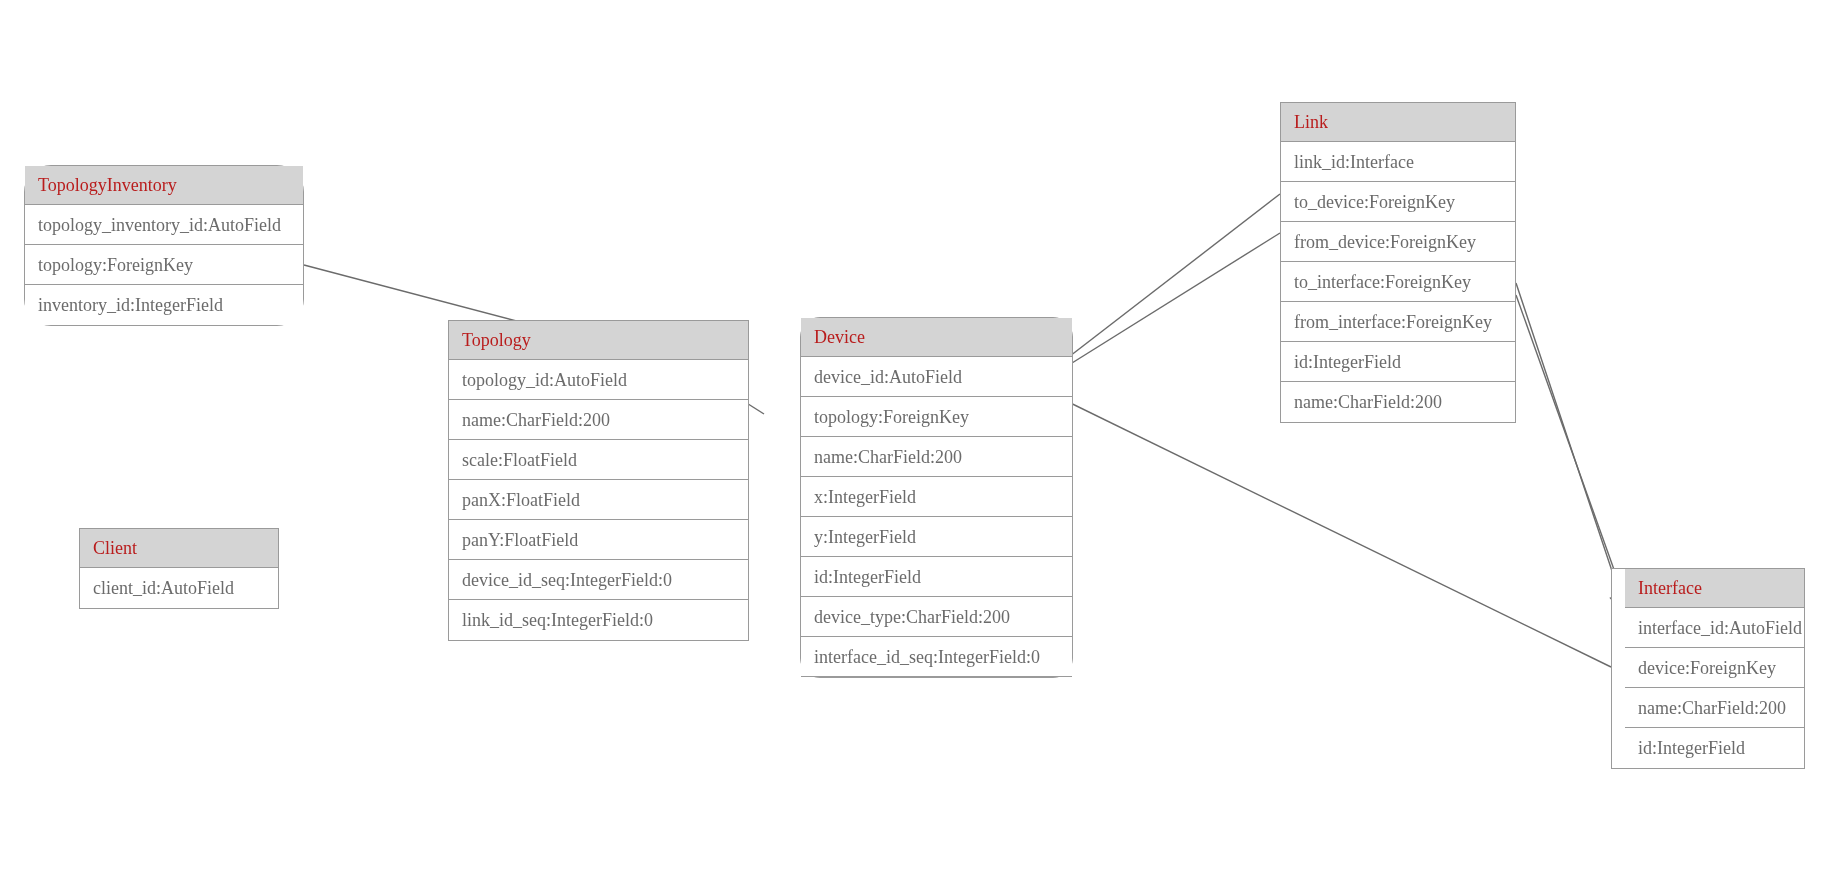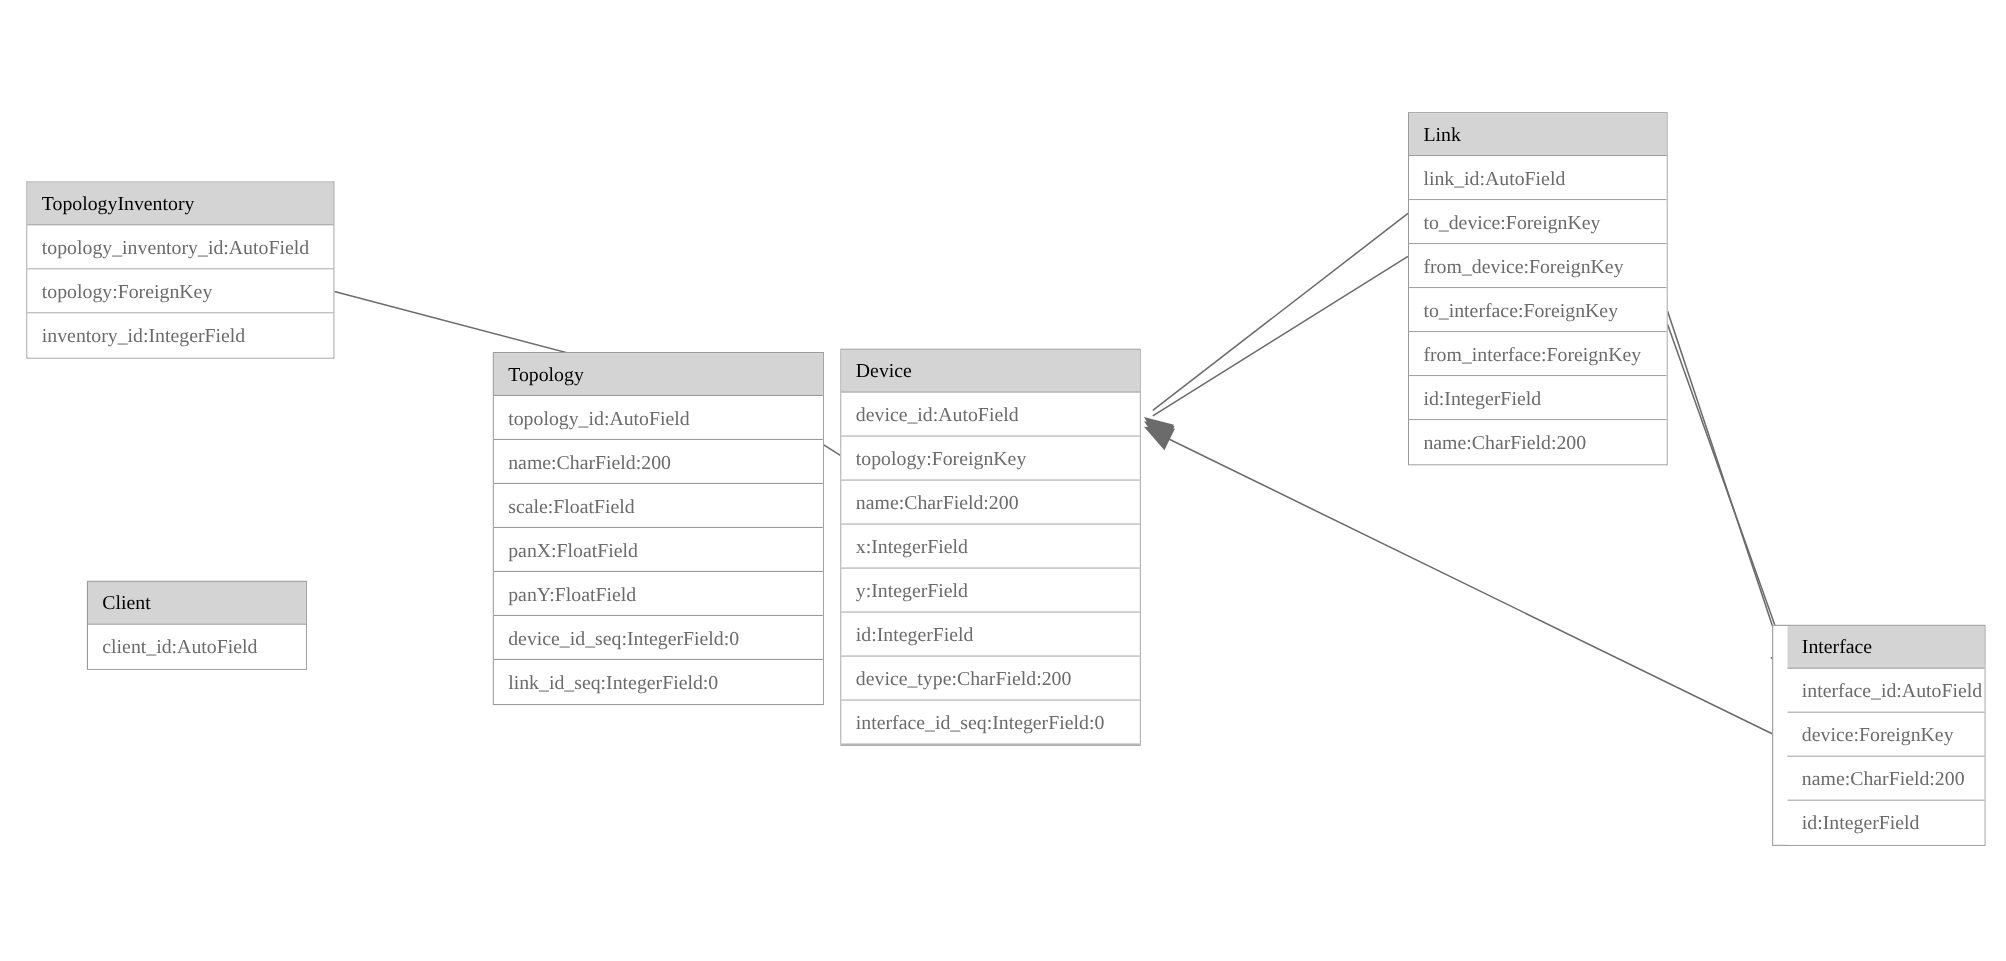--- a/index.html
+++ b/index.html
@@ -30,21 +30,21 @@
     position: absolute;
     box-sizing: border-box;
     border: 1px solid #9a9a9a;
     background: #ffffff;
     z-index: 2;
   }
   .entity-header {
     box-sizing: border-box;
     background: #d4d4d4;
     border-bottom: 1px solid #9a9a9a;
-    color: #000000;
+    color: #b91c1c;
     font-size: 18px;
     line-height: 1;
     display: flex;
     align-items: center;
     padding: 0 12px 0 13px;
     height: 39px;
     white-space: nowrap;
   }
   .entity-row {
     box-sizing: border-box;
@@ -83,54 +83,54 @@
         <polygon points="0,0 -26,-11 -26,11" transform="translate(703,376) rotate(212)"></polygon>
         <polygon points="0,0 -26,-11 -26,11" transform="translate(1040,379) rotate(217.7)"></polygon>
         <polygon points="0,0 -26,-11 -26,11" transform="translate(1040,383) rotate(212)"></polygon>
         <polygon points="0,0 -26,-11 -26,11" transform="translate(1040,388) rotate(206)"></polygon>
         <polygon points="0,0 -26,-11 -26,11" transform="translate(1628,619) rotate(71.6)"></polygon>
         <polygon points="0,0 -26,-11 -26,11" transform="translate(1631,618) rotate(70.3)"></polygon>
       </g>
   </svg>
 
   <div id="entity-layer">
-      <div class="entity" style="left: 24px; top: 165px; width: 280px;">
+      <div class="entity" style="left: 24px; top: 165px; width: 280px; border-radius: 27px;">
         <div class="entity-header">TopologyInventory</div>
         <div class="entity-row">topology_inventory_id:AutoField</div>
         <div class="entity-row">topology:ForeignKey</div>
         <div class="entity-row last">inventory_id:IntegerField</div>
       </div>
       <div class="entity" style="left: 79px; top: 528px; width: 200px;">
         <div class="entity-header">Client</div>
         <div class="entity-row last">client_id:AutoField</div>
       </div>
       <div class="entity" style="left: 448px; top: 320px; width: 301px;">
         <div class="entity-header">Topology</div>
         <div class="entity-row">topology_id:AutoField</div>
         <div class="entity-row">name:CharField:200</div>
         <div class="entity-row">scale:FloatField</div>
         <div class="entity-row">panX:FloatField</div>
         <div class="entity-row">panY:FloatField</div>
         <div class="entity-row">device_id_seq:IntegerField:0</div>
         <div class="entity-row last">link_id_seq:IntegerField:0</div>
       </div>
-      <div class="entity" style="left: 764px; top: 317px; width: 273px;">
+      <div class="entity" style="left: 800px; top: 317px; width: 273px; border-radius: 20px;">
         <div class="entity-header">Device</div>
         <div class="entity-row">device_id:AutoField</div>
         <div class="entity-row">topology:ForeignKey</div>
         <div class="entity-row">name:CharField:200</div>
         <div class="entity-row">x:IntegerField</div>
         <div class="entity-row">y:IntegerField</div>
         <div class="entity-row">id:IntegerField</div>
         <div class="entity-row">device_type:CharField:200</div>
         <div class="entity-row">interface_id_seq:IntegerField:0</div>
       </div>
       <div class="entity" style="left: 1280px; top: 102px; width: 236px;">
         <div class="entity-header">Link</div>
-        <div class="entity-row">link_id:AutoField</div>
+        <div class="entity-row">link_id:Interface</div>
         <div class="entity-row">to_device:ForeignKey</div>
         <div class="entity-row">from_device:ForeignKey</div>
         <div class="entity-row">to_interface:ForeignKey</div>
         <div class="entity-row">from_interface:ForeignKey</div>
         <div class="entity-row">id:IntegerField</div>
         <div class="entity-row last">name:CharField:200</div>
       </div>
       <div class="entity" style="left: 1611px; top: 568px; width: 194px; padding-left: 13px;">
         <div class="entity-header">Interface</div>
         <div class="entity-row">interface_id:AutoField</div>

